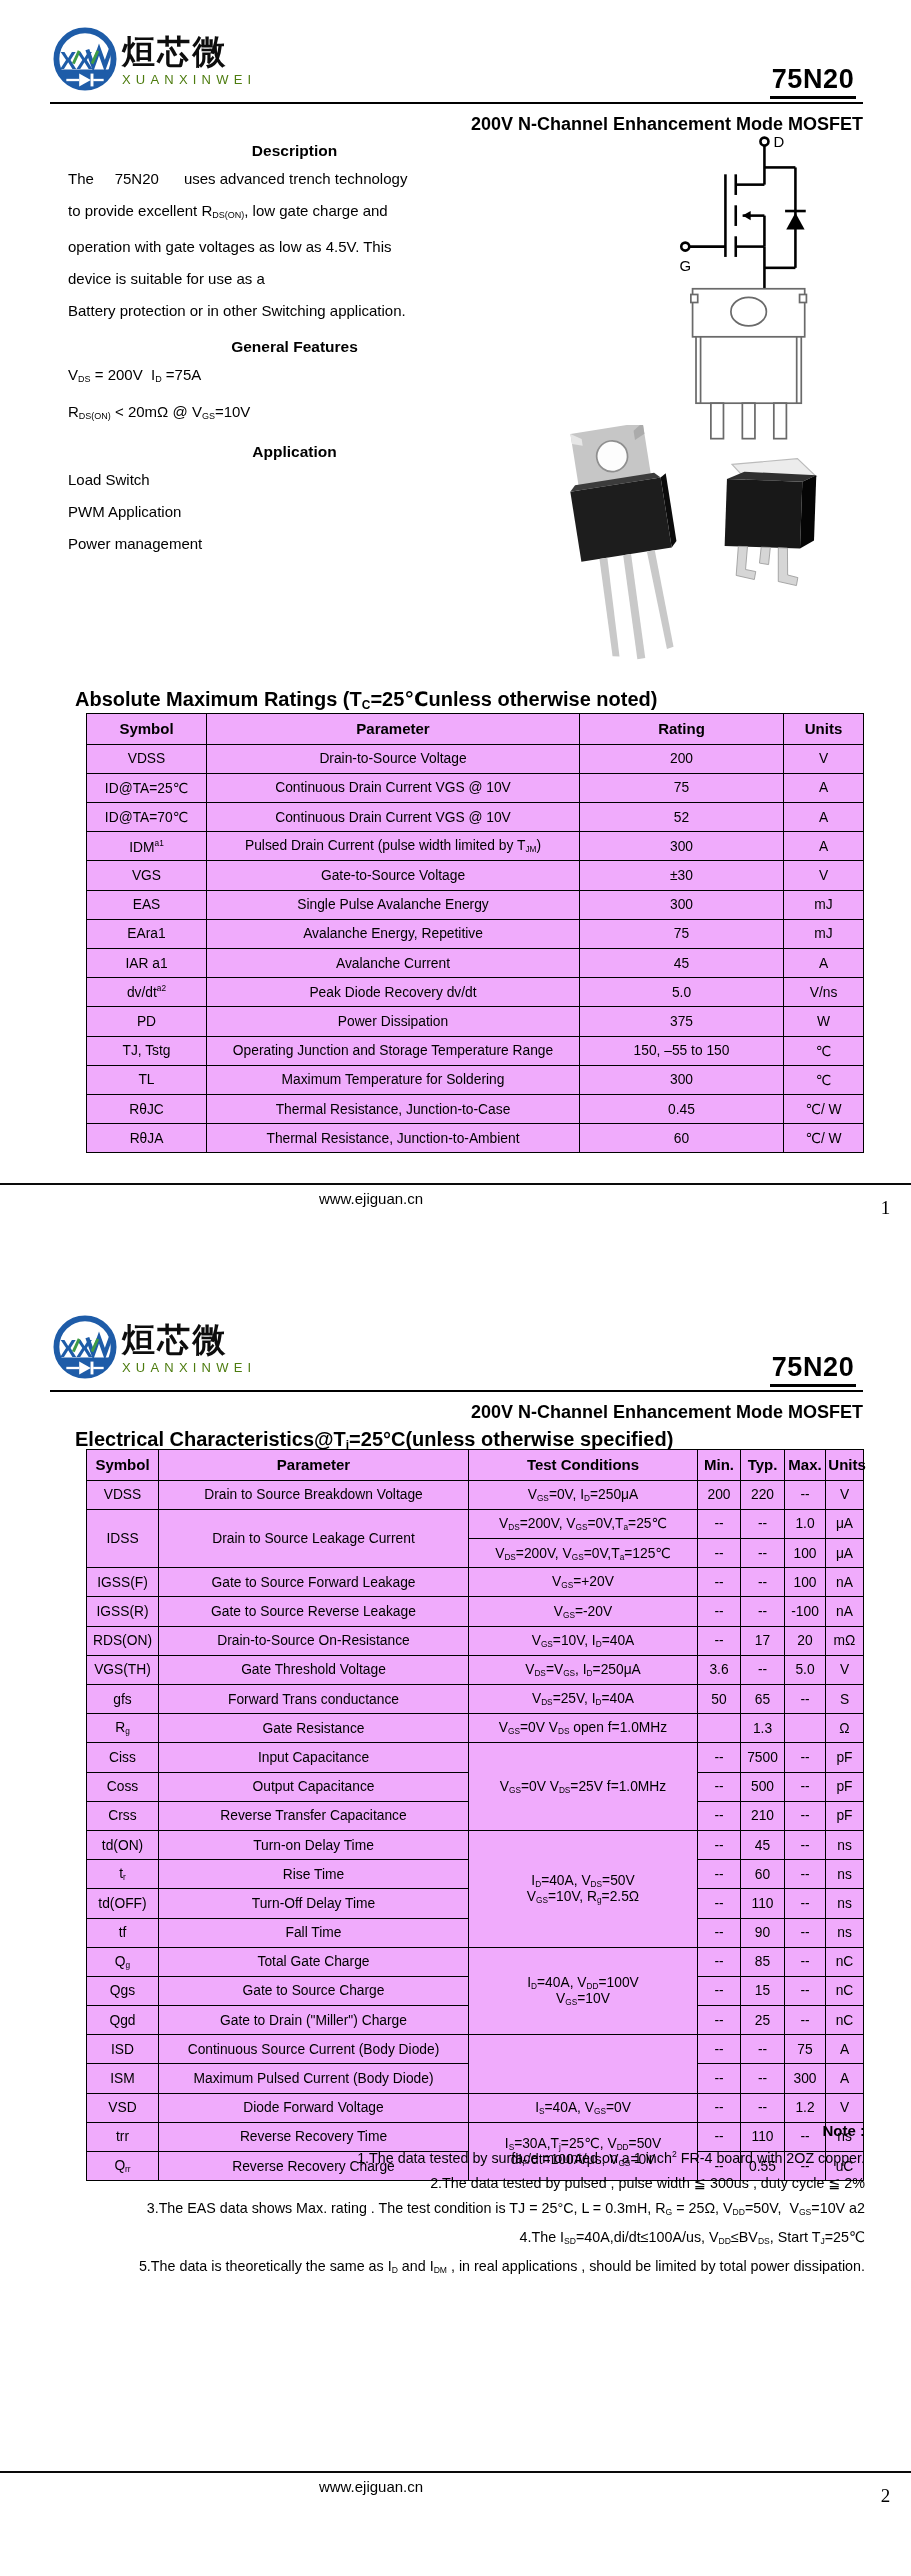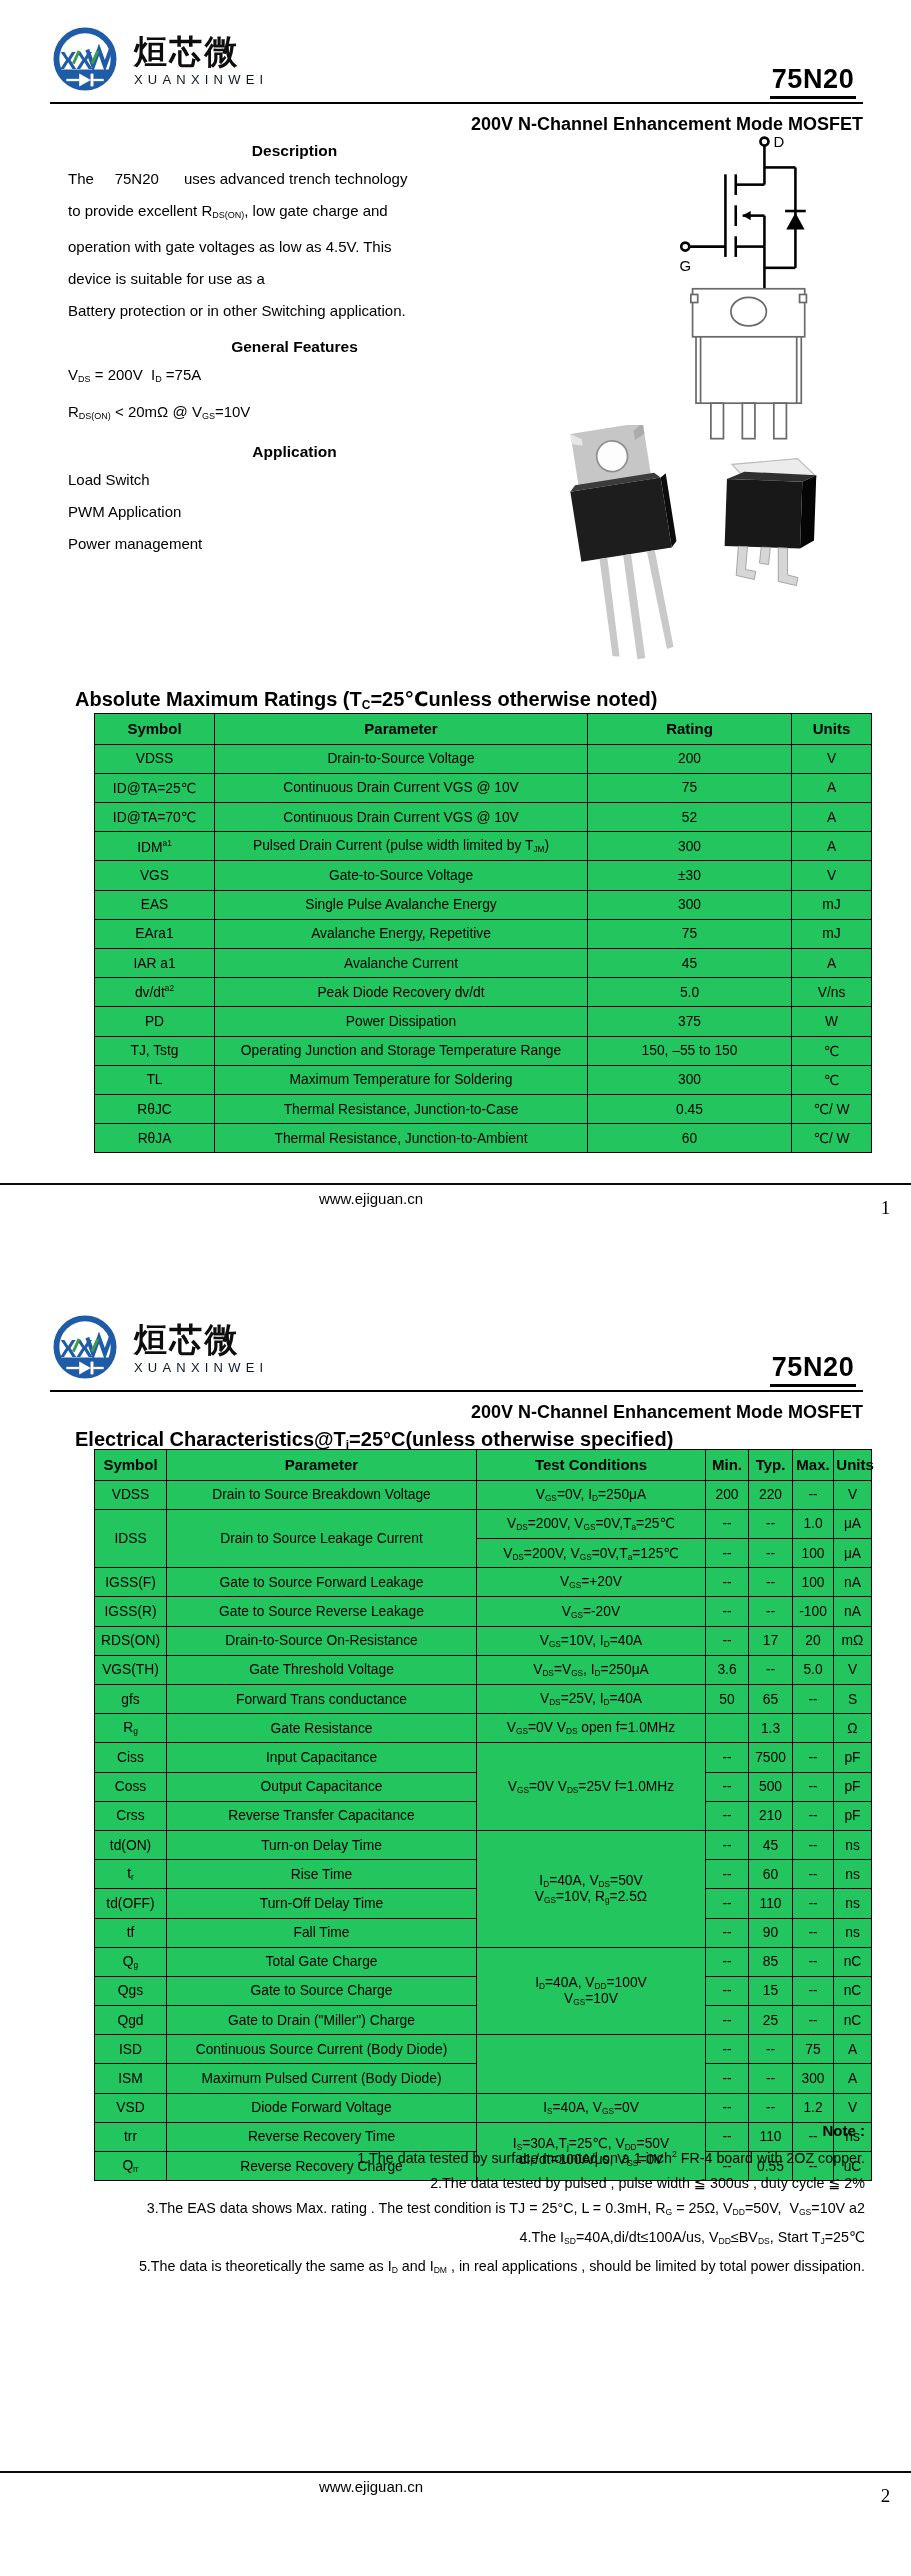--- a/index.html
+++ b/index.html
@@ -5,39 +5,39 @@
   html,body{margin:0;padding:0;background:#fff;}
   body{width:911px;height:2576px;position:relative;
        font-family:"Liberation Sans","DejaVu Sans",sans-serif;color:#000;}
   .page{position:absolute;left:0;width:911px;background:#fff;}
   #page1{top:0;height:1288px;}
   #page2{top:1288px;height:1288px;}
   .abs{position:absolute;}
 
   
   .logo-svg{position:absolute;left:50px;top:24px;}
-  .brand-block{position:absolute;left:122px;top:33px;margin-left:12px;}
+  .brand-block{position:absolute;left:122px;top:33px;}
   .brand-cn{font-size:33px;font-weight:bold;letter-spacing:2.3px;line-height:37px;color:#0d0d0d;
             font-family:"DejaVu Sans","Liberation Sans",sans-serif;}
-  .brand-en{font-size:13px;letter-spacing:5.2px;color:#0f172a;margin-top:2.3px;}
+  .brand-en{font-size:13px;letter-spacing:5.2px;color:#4d7c0f;margin-top:2.3px;}
   .part-number{position:absolute;left:770px;top:64px;font-size:27px;font-weight:800;
                letter-spacing:0.6px;border-bottom:3.4px solid #000;padding:0 1.7px 1.1px 1.7px;}
   .header-rule{position:absolute;left:50px;top:102px;width:813px;height:2.3px;background:#000;}
   .subtitle{position:absolute;left:344px;top:114px;width:519px;text-align:right;
             font-size:18px;font-weight:700;}
 
   
   .doc-col{position:absolute;left:68px;top:139px;width:453px;}
   .doc-h{font-size:15.5px;font-weight:bold;line-height:24px;margin-top:8px;text-align:center;}
   .doc-line{font-size:15px;line-height:32px;white-space:pre-wrap;}
 
   
   .heading{position:absolute;left:50px;font-size:20px;font-weight:bold;margin-left:25px;}
-  table.tbl{border-collapse:collapse;table-layout:fixed;position:absolute;left:94px;
-            width:778px;background:#22c55e;padding-left:48px;}
+  table.tbl{border-collapse:collapse;table-layout:fixed;position:absolute;left:86px;
+            width:778px;background:#f0abfc;padding-left:48px;}
   table.tbl,table.tbl th,table.tbl td{border:1.4px solid #000;}
   table.tbl{border-width:1.7px;}
   table.tbl th{font-size:15px;font-weight:bold;height:27.5px;padding:1.1px 2.3px;}
   table.tbl td{font-size:13.8px;text-align:center;vertical-align:middle;height:26px;padding:1.1px 3.4px;}
   sub{font-size:60%;vertical-align:-0.25em;}
   sup{font-size:60%;vertical-align:super;}
 
   
   .note-block{position:absolute;left:50px;width:815px;text-align:right;}
   .note-h{font-size:15px;font-weight:bold;line-height:23px;}

